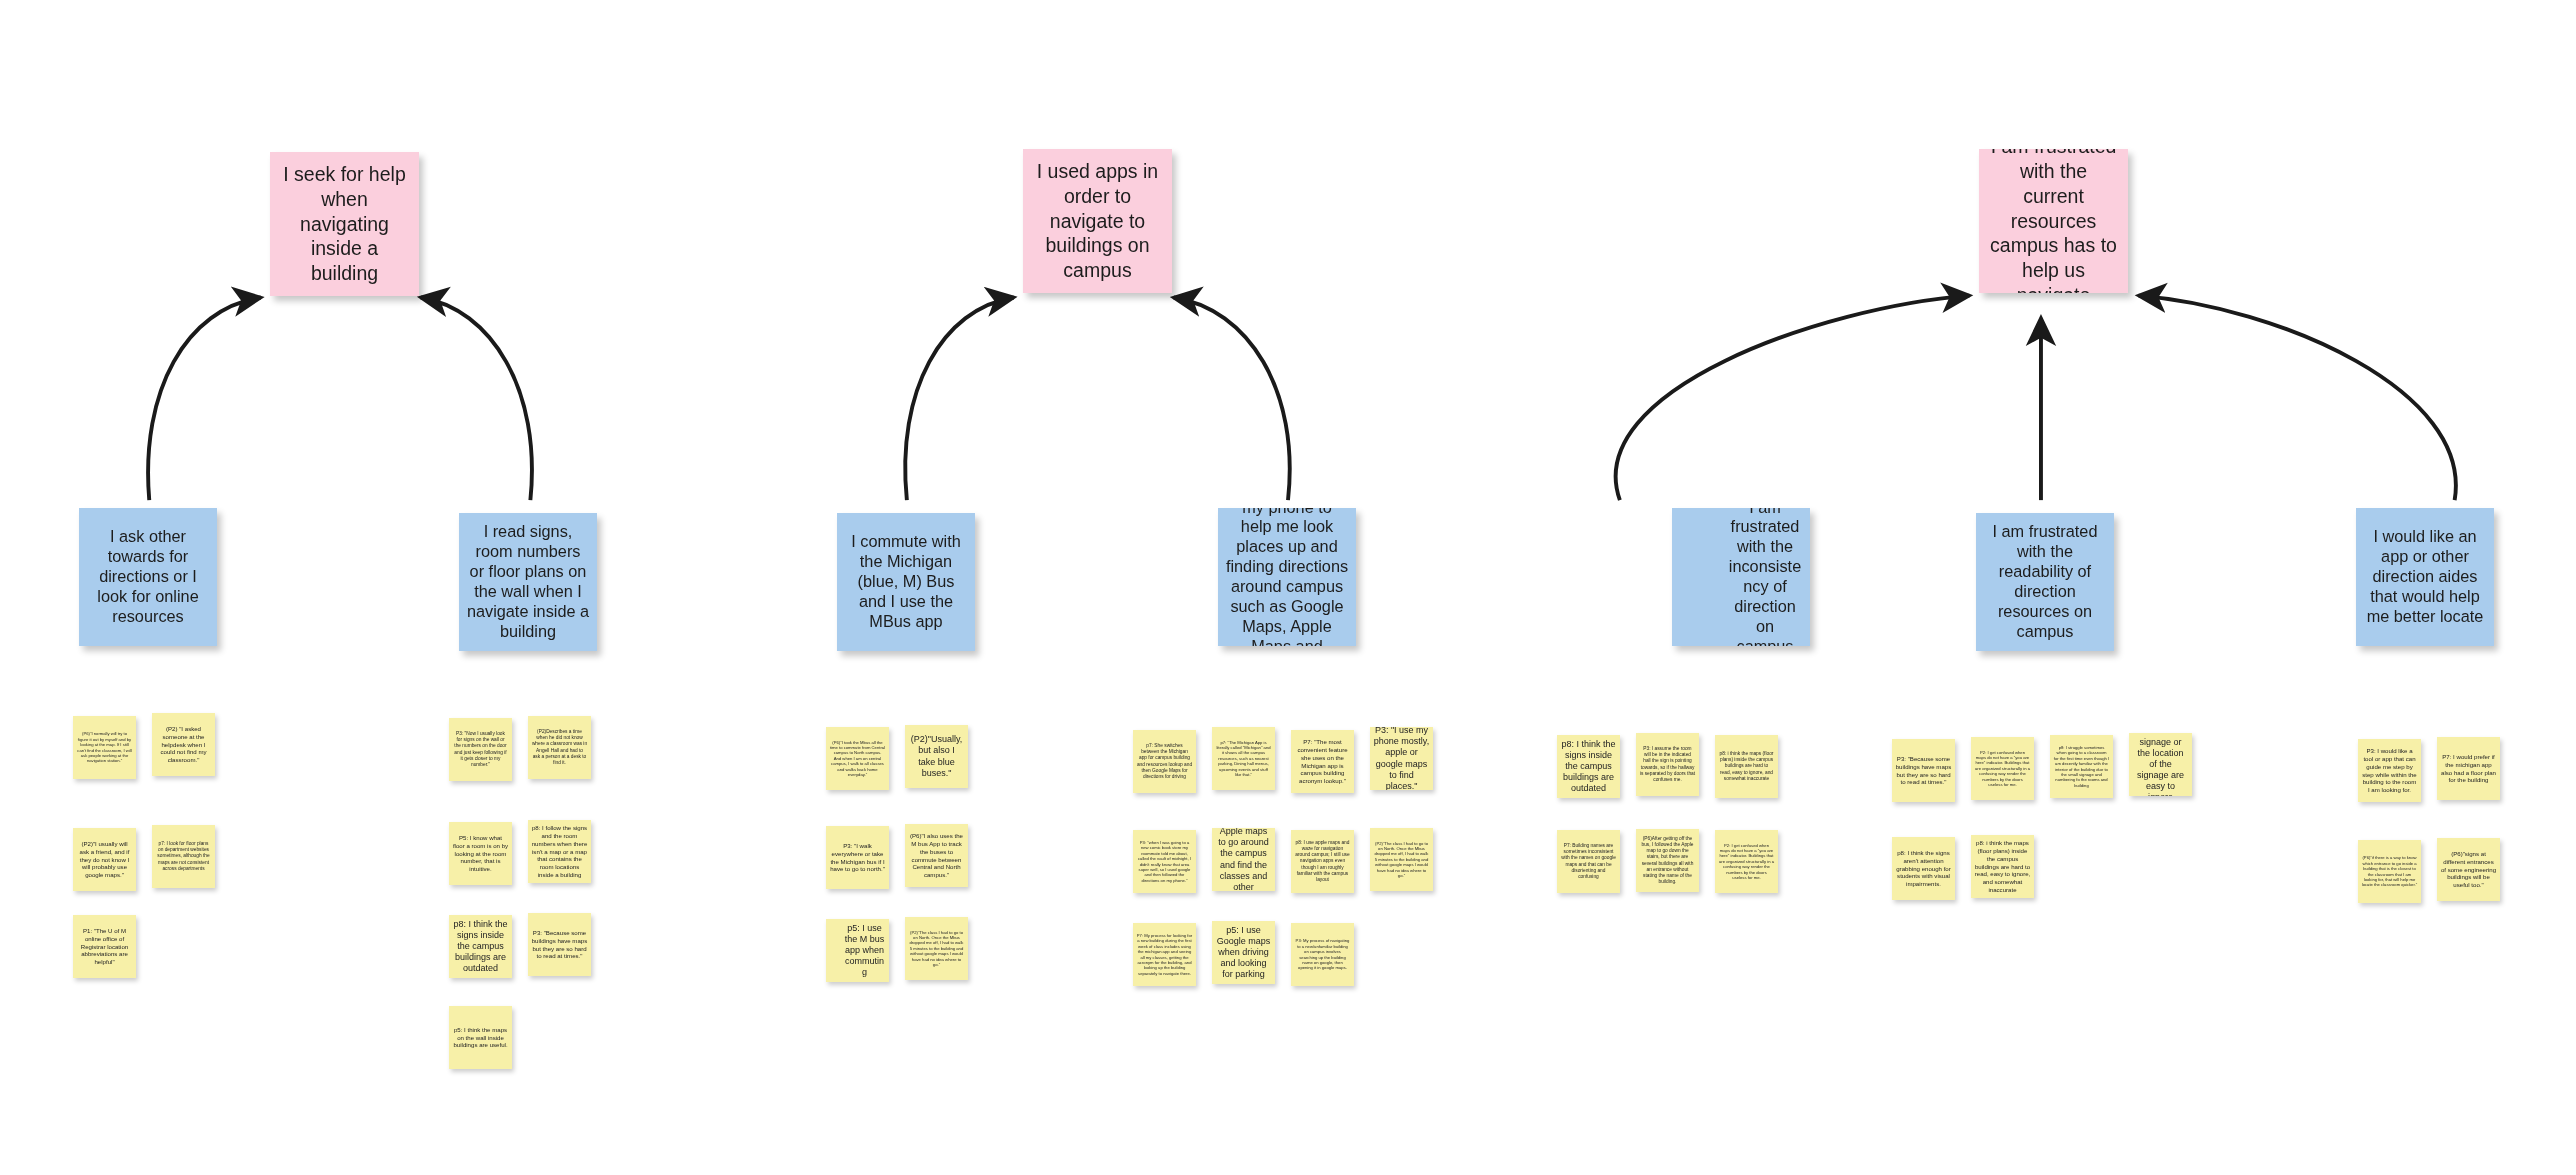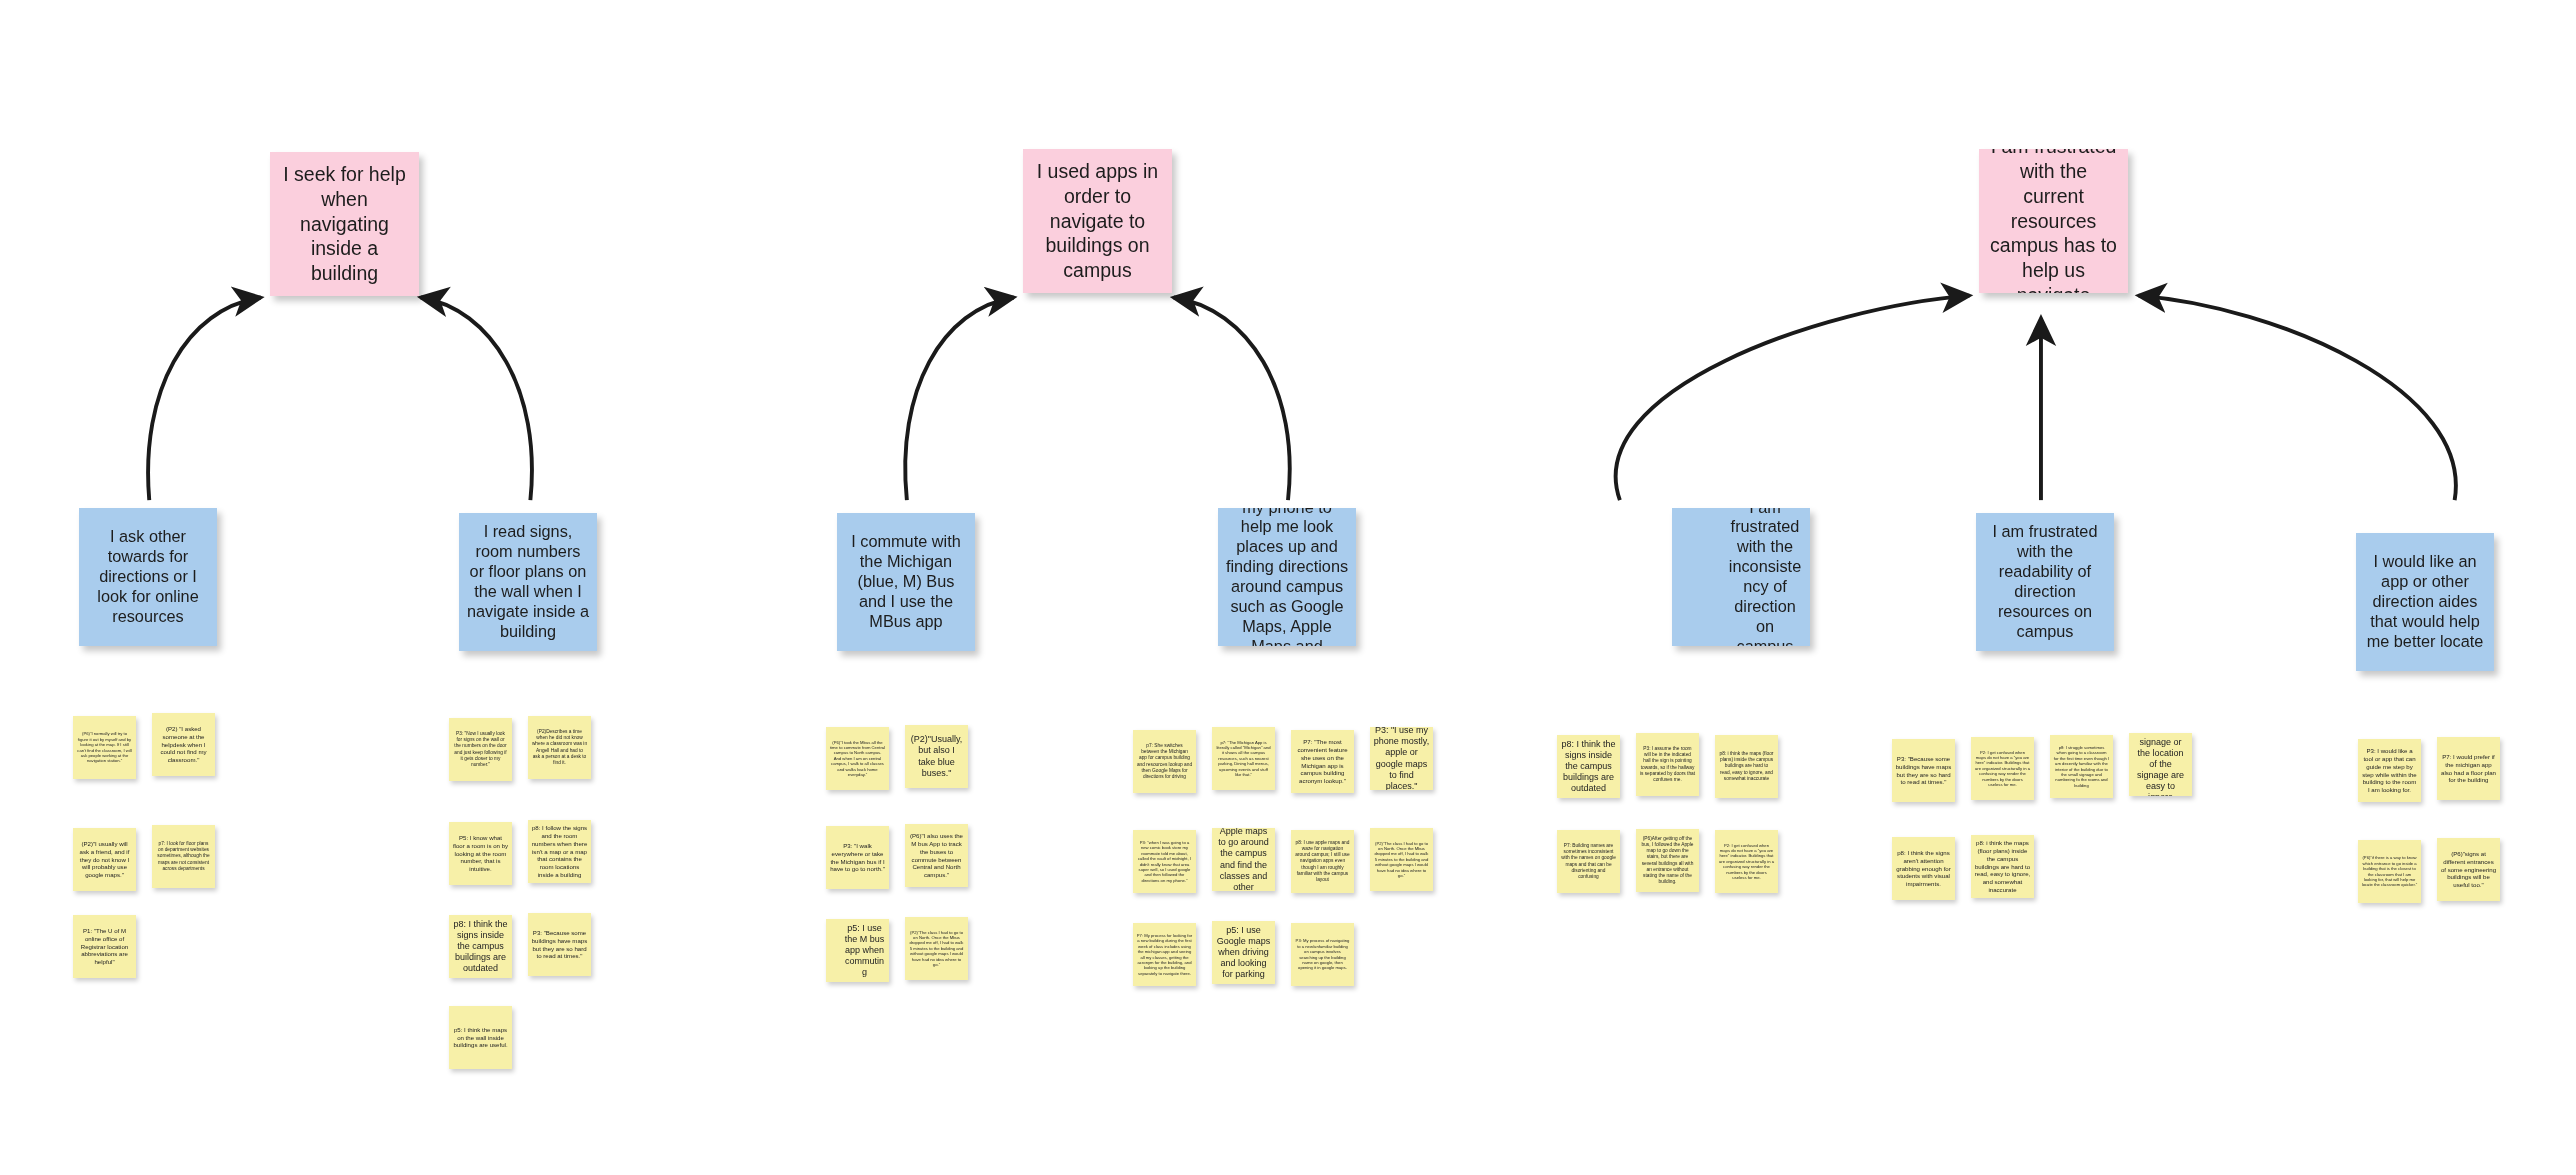--- a/index.html
+++ b/index.html
@@ -231,21 +231,21 @@
   <div class="note theme" style="left:1979px; top:149px;">
     <span class="note-text">I am frustrated with the current resources campus has to help us navigate</span>
   </div>
 
   <div class="note insight" style="left:1672px; top:508px;padding-left:48px;">
     <span class="note-text">I am frustrated with the inconsistency of direction on campus</span>
   </div>
   <div class="note insight" style="left:1976px; top:513px;">
     <span class="note-text">I am frustrated with the readability of direction resources on campus</span>
   </div>
-  <div class="note insight" style="left:2356px; top:508px;margin-top:25px;">
+  <div class="note insight" style="left:2356px; top:508px;">
     <span class="note-text">I would like an app or other direction aides that would help me better locate</span>
   </div>
 
   <div class="note quote big" style="left:1557px; top:735px;">
     <span class="note-text">p8: I think the signs inside the campus buildings are outdated</span>
   </div>
   <div class="note quote" style="left:1636px; top:733px;">
     <span class="note-text">P3: I assume the room will be in the indicated hall the sign is pointing towards, so if the hallway is separated by doors that confuses me.</span>
   </div>
   <div class="note quote" style="left:1715px; top:735px;">

